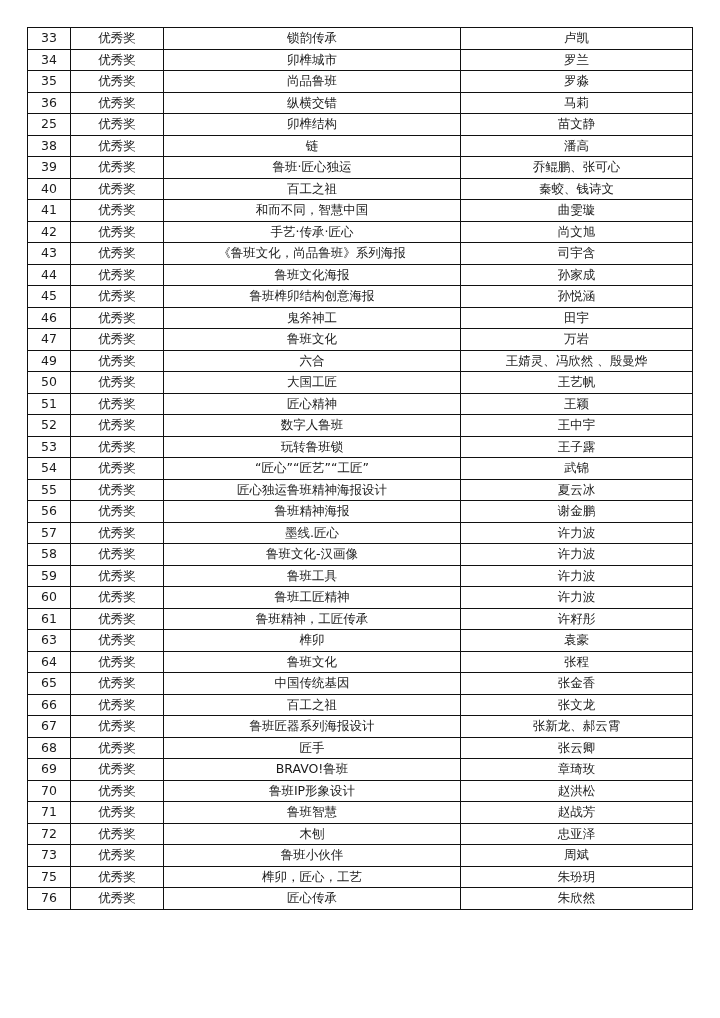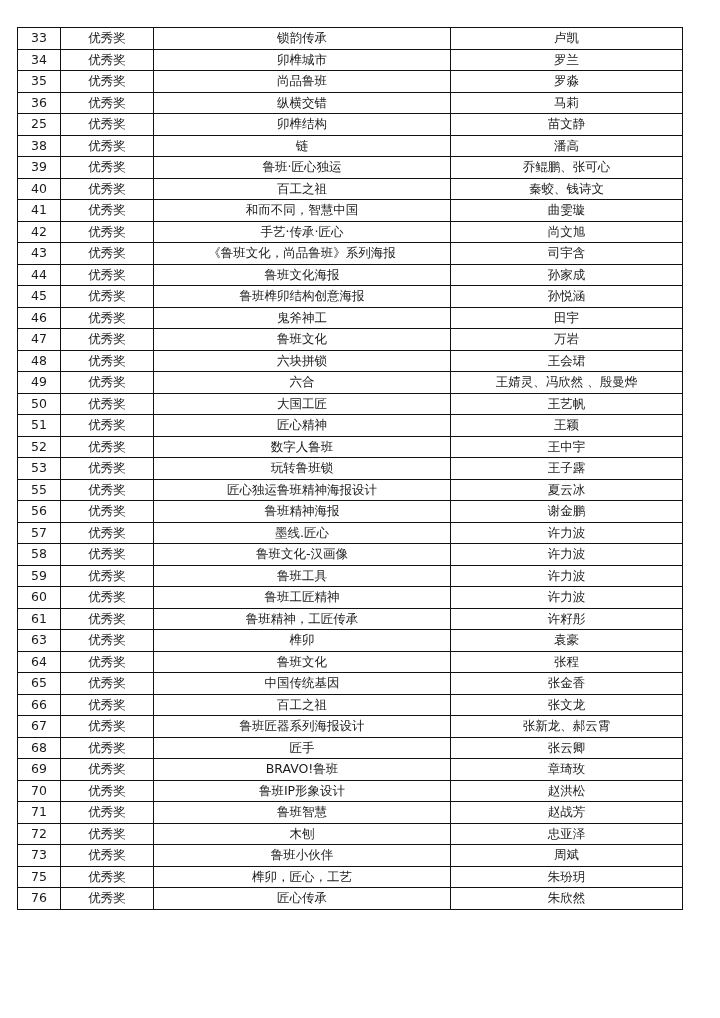--- a/index.html
+++ b/index.html
@@ -1,19 +1,19 @@
 <!DOCTYPE html>
 <html><head>
   <meta charset="utf-8">
   <style>
     html, body { margin: 0; padding: 0; background: #ffffff; }
     body { width: 720px; height: 1018px; position: relative; overflow: hidden;
       font-family: "DejaVu Sans", "Liberation Sans", sans-serif; color: #1a1a1a; }
     table.awards {
-      position: absolute; left: 17px; top: 27px;
+      position: absolute; left: 27px; top: 27px;
       width: 665px; border-collapse: collapse; table-layout: fixed;
       border: 1.5px solid #111;
     }
     table.awards td {
       border: 1.3px solid #111;
       height: 20.5px; padding: 0;
       text-align: center; vertical-align: middle;
       font-size: 12.5px; line-height: 20px;
       white-space: nowrap; overflow: hidden;
     }
@@ -117,26 +117,20 @@
         <td>鬼斧神工</td>
         <td>田宇</td>
       </tr>
       <tr>
         <td>47</td>
         <td>优秀奖</td>
         <td>鲁班文化</td>
         <td>万岩</td>
       </tr>
       <tr>
-        <td>48</td>
-        <td>优秀奖</td>
-        <td>六块拼锁</td>
-        <td>王会珺</td>
-      </tr>
-      <tr>
         <td>49</td>
         <td>优秀奖</td>
         <td>六合</td>
         <td>王婧灵、冯欣然 、殷曼烨</td>
       </tr>
       <tr>
         <td>50</td>
         <td>优秀奖</td>
         <td>大国工匠</td>
         <td>王艺帆</td>
@@ -151,20 +145,26 @@
         <td>52</td>
         <td>优秀奖</td>
         <td>数字人鲁班</td>
         <td>王中宇</td>
       </tr>
       <tr>
         <td>53</td>
         <td>优秀奖</td>
         <td>玩转鲁班锁</td>
         <td>王子露</td>
+      </tr>
+      <tr>
+        <td>54</td>
+        <td>优秀奖</td>
+        <td>“匠心”“匠艺”“工匠”</td>
+        <td>武锦</td>
       </tr>
       <tr>
         <td>55</td>
         <td>优秀奖</td>
         <td>匠心独运鲁班精神海报设计</td>
         <td>夏云冰</td>
       </tr>
       <tr>
         <td>56</td>
         <td>优秀奖</td>

